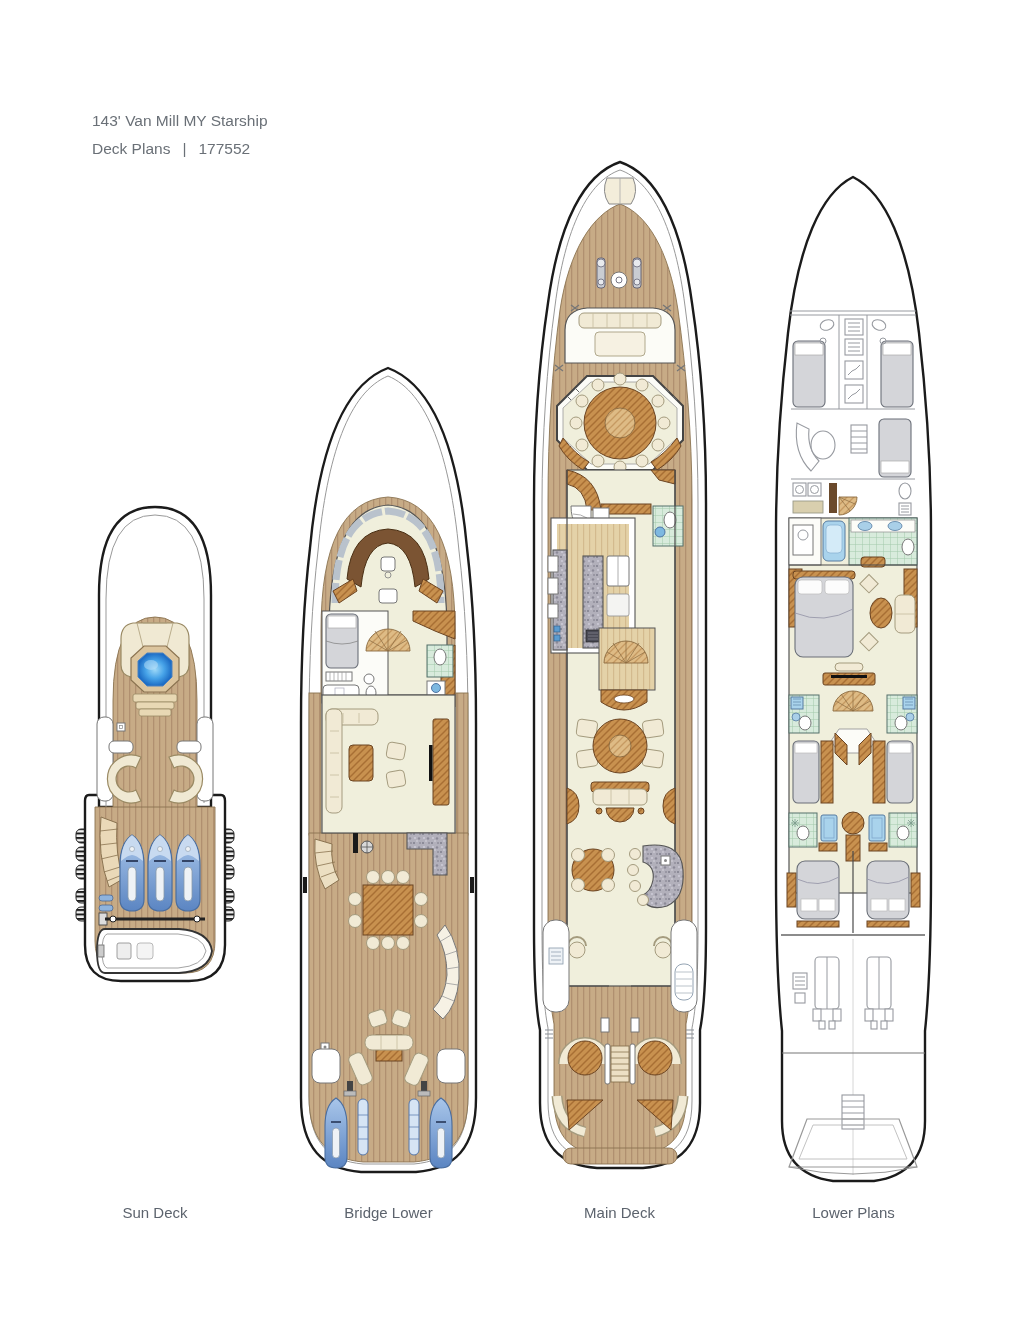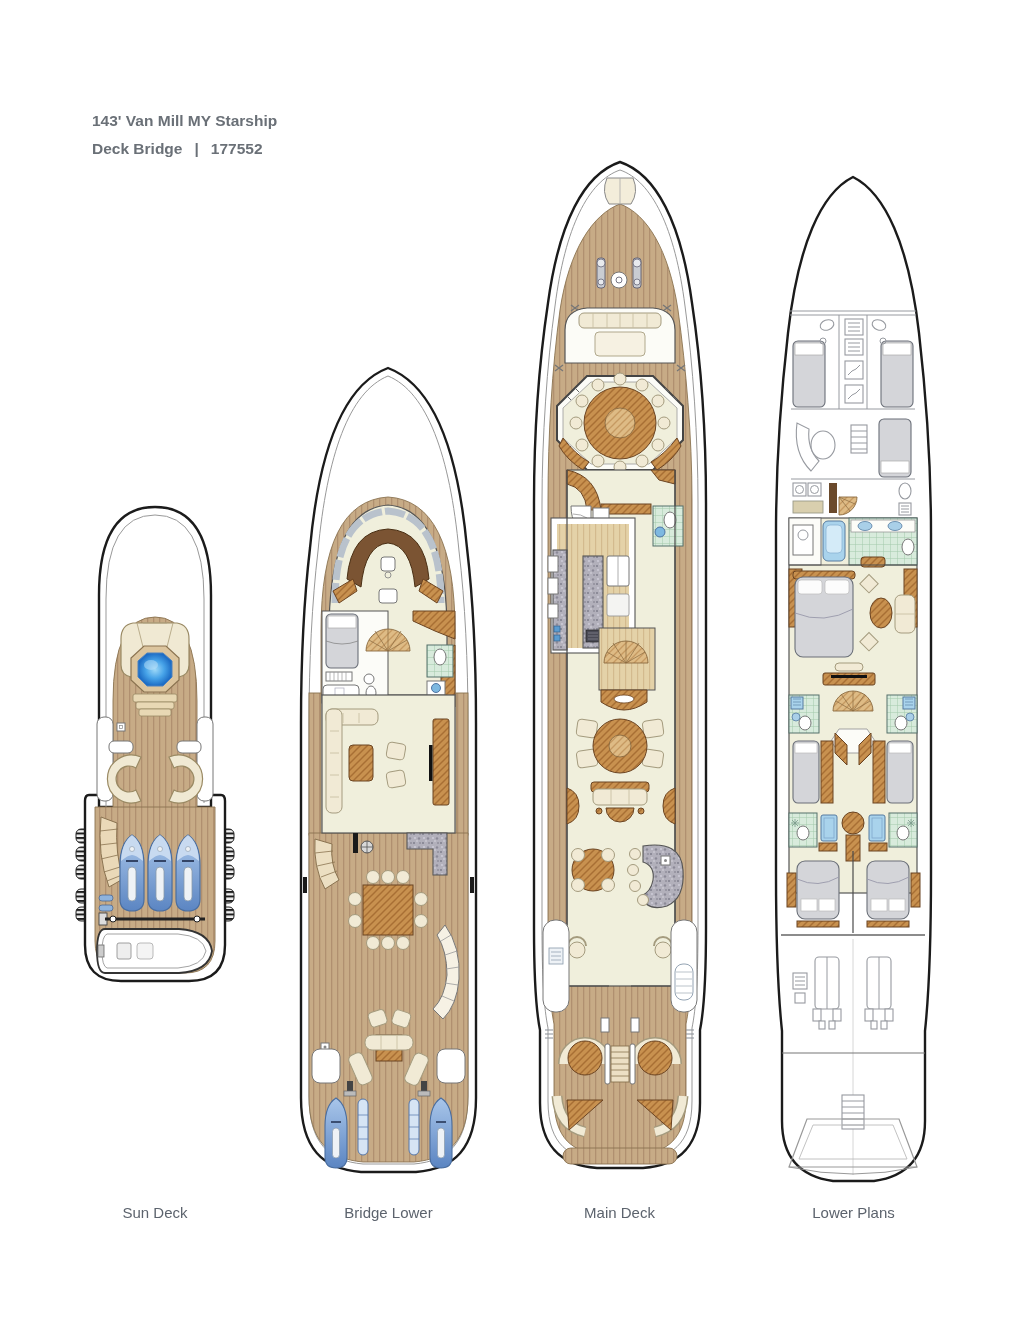--- a/index.html
+++ b/index.html
@@ -1,20 +1,20 @@
 <!DOCTYPE html>
 <html style="--c-title-gray: #8b9197; --c-sub-gray: #6a7077; --c-label-gray: #5c636d; --c-hull-outline: #1b1b1b; --c-teak: #c7ab86; --c-teak-stripe: #b09070; --c-wood: #c8914f; --c-wood-light: #debb85; --c-floor-cream: #f0efdc; --c-upholstery: #f1ead5; --c-jacuzzi-blue: #2f8fdc; --c-toy-blue: #6f9ed8; --c-tile-green: #d8ebdc; --c-granite-gray: #b2b0bb; --c-bed-gray: #d4d5d9;"><head>
 <meta charset="utf-8">
 <style>
   html,body{margin:0;padding:0;background:#ffffff;}
   .page{position:relative;width:1024px;height:1325px;background:#fff;overflow:hidden;
         font-family:"Liberation Sans",sans-serif;}
   header{position:absolute;left:92px;top:100px;}
   h1{margin:0;font-size:46px;font-weight:700;letter-spacing:1px;color:var(--c-title-gray,#8b9197);}
-  .sub{margin-top:6px;font-size:15.5px;color:var(--c-sub-gray,#6a7077);line-height:1.45;font-weight:bold;}
+  .sub{margin-top:6px;font-size:15.5px;color:var(--c-sub-gray,#6a7077);line-height:1.45;}
   .sub:first-of-type{margin-top:10px;}
   .sep{margin:0 12px;color:var(--c-sub-gray,#6a7077);}
   .deck{position:absolute;}
   .deck svg{display:block;}
   .deck-sun{left:75px;top:495px;width:160px;height:490px;}
   .deck-bridge{left:295px;top:363px;width:187px;height:820px;}
   .deck-main{left:523px;top:158px;width:193px;height:1030px;}
   .deck-lower{left:765px;top:173px;width:177px;height:1015px;}
   .deck-label{position:absolute;top:1204px;font-size:15px;color:var(--c-label-gray,#5c636d);text-align:center;}
   .lbl-sun{left:75px;width:160px;}
@@ -90,21 +90,21 @@
       <stop offset="1" stop-color="#1d6cc4"></stop>
     </radialGradient>
   </defs>
 </svg>
 
 <div class="page">
 
   <header>
     <div class="sub">143' Van Mill MY Starship</div>
     <div class="sub">
-      <span>Deck Bridge</span><span class="sep">|</span><span>177552</span>
+      <span>Deck Plans</span><span class="sep">|</span><span>177552</span>
     </div>
   </header>
 
   <div class="deck deck-sun">
   <svg viewBox="0 0 160 490" width="160" height="490">
     <g>
       <g>
         <rect x="1" y="334" width="15" height="14" rx="5" fill="url(#fender)" stroke="#222" stroke-width="1"></rect>
         <rect x="1" y="352" width="15" height="14" rx="5" fill="url(#fender)" stroke="#222" stroke-width="1"></rect>
         <rect x="1" y="370" width="15" height="14" rx="5" fill="url(#fender)" stroke="#222" stroke-width="1"></rect>

